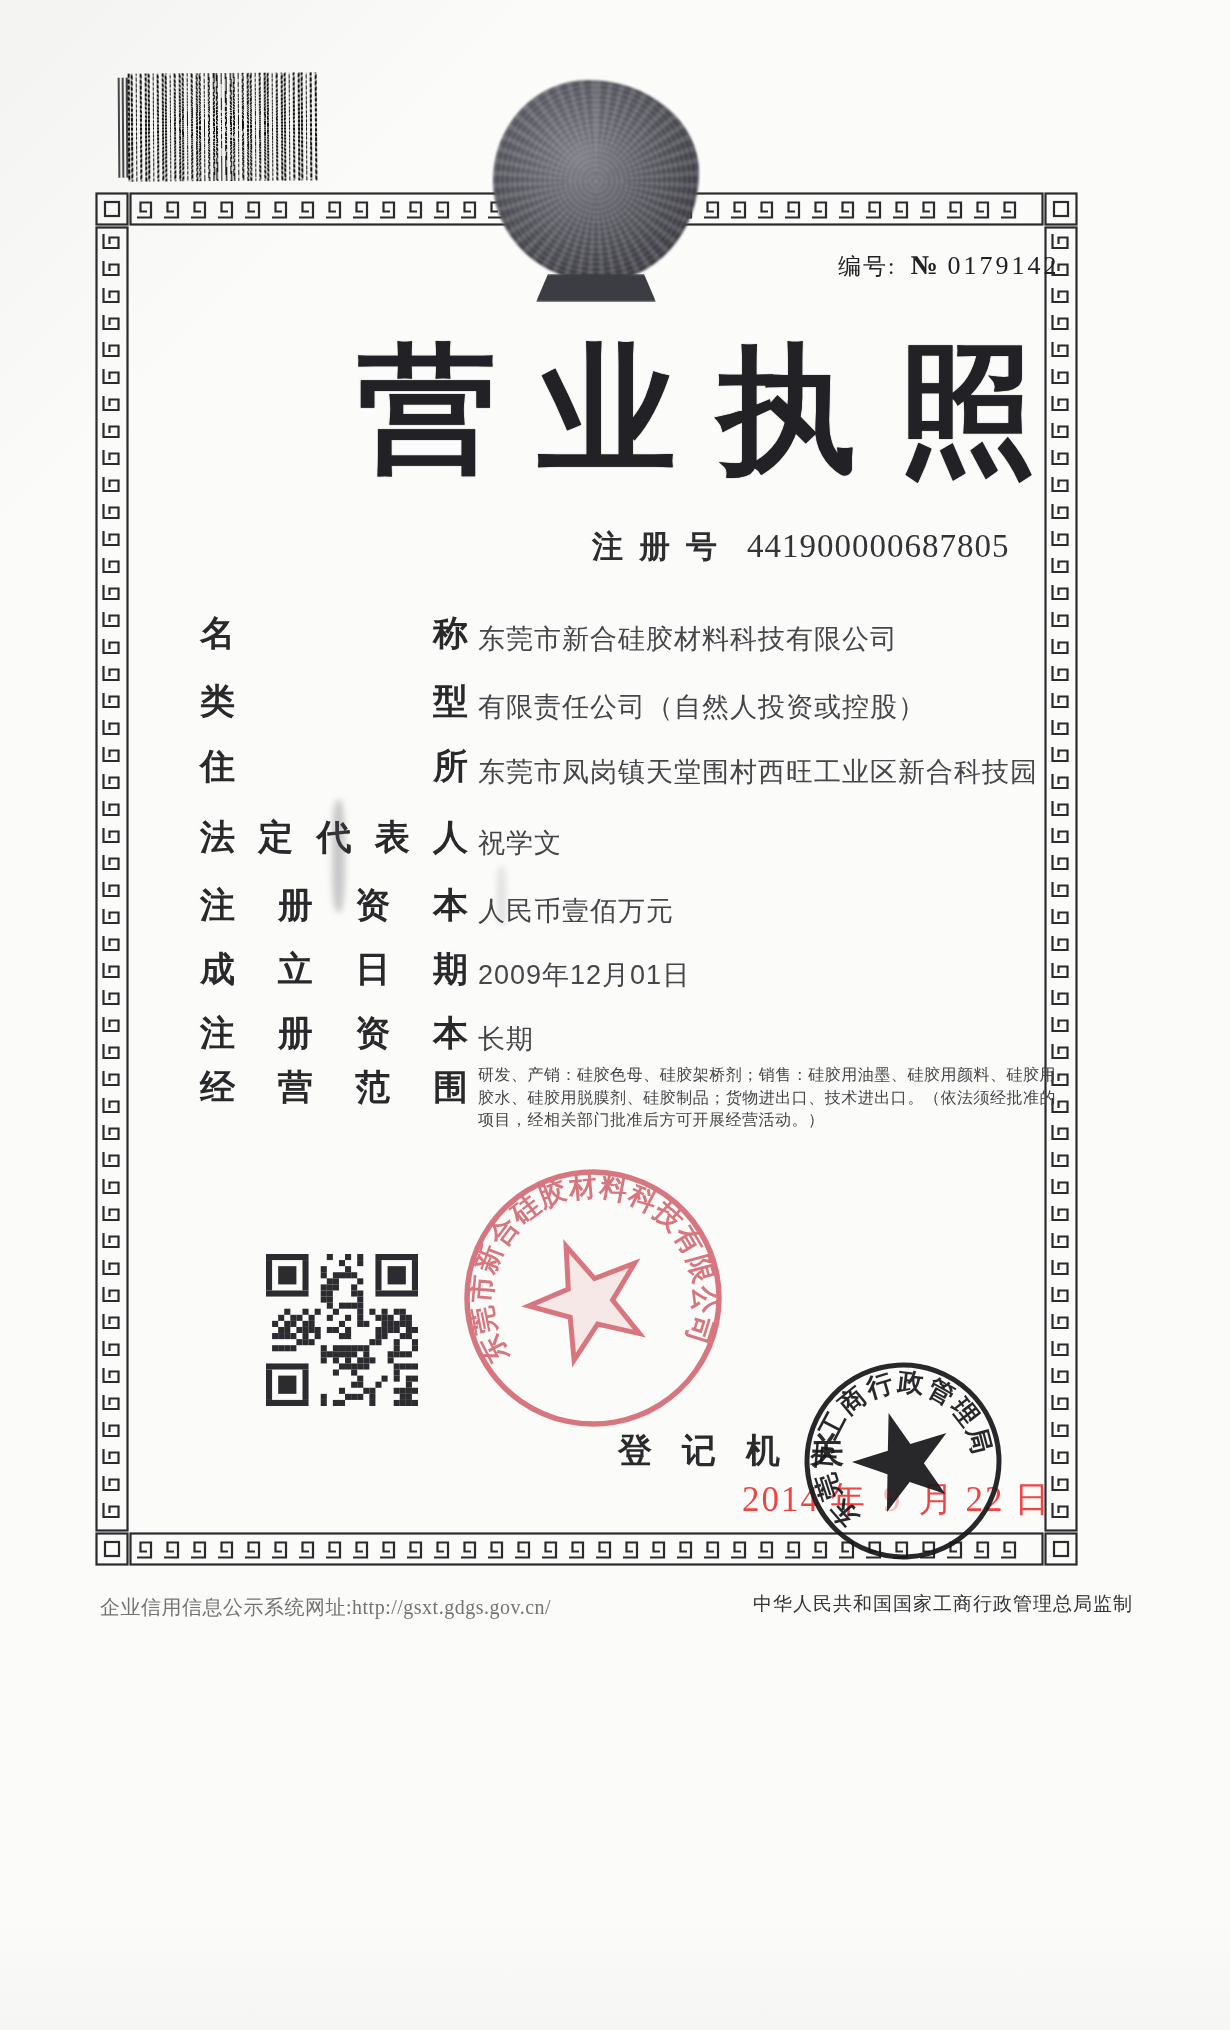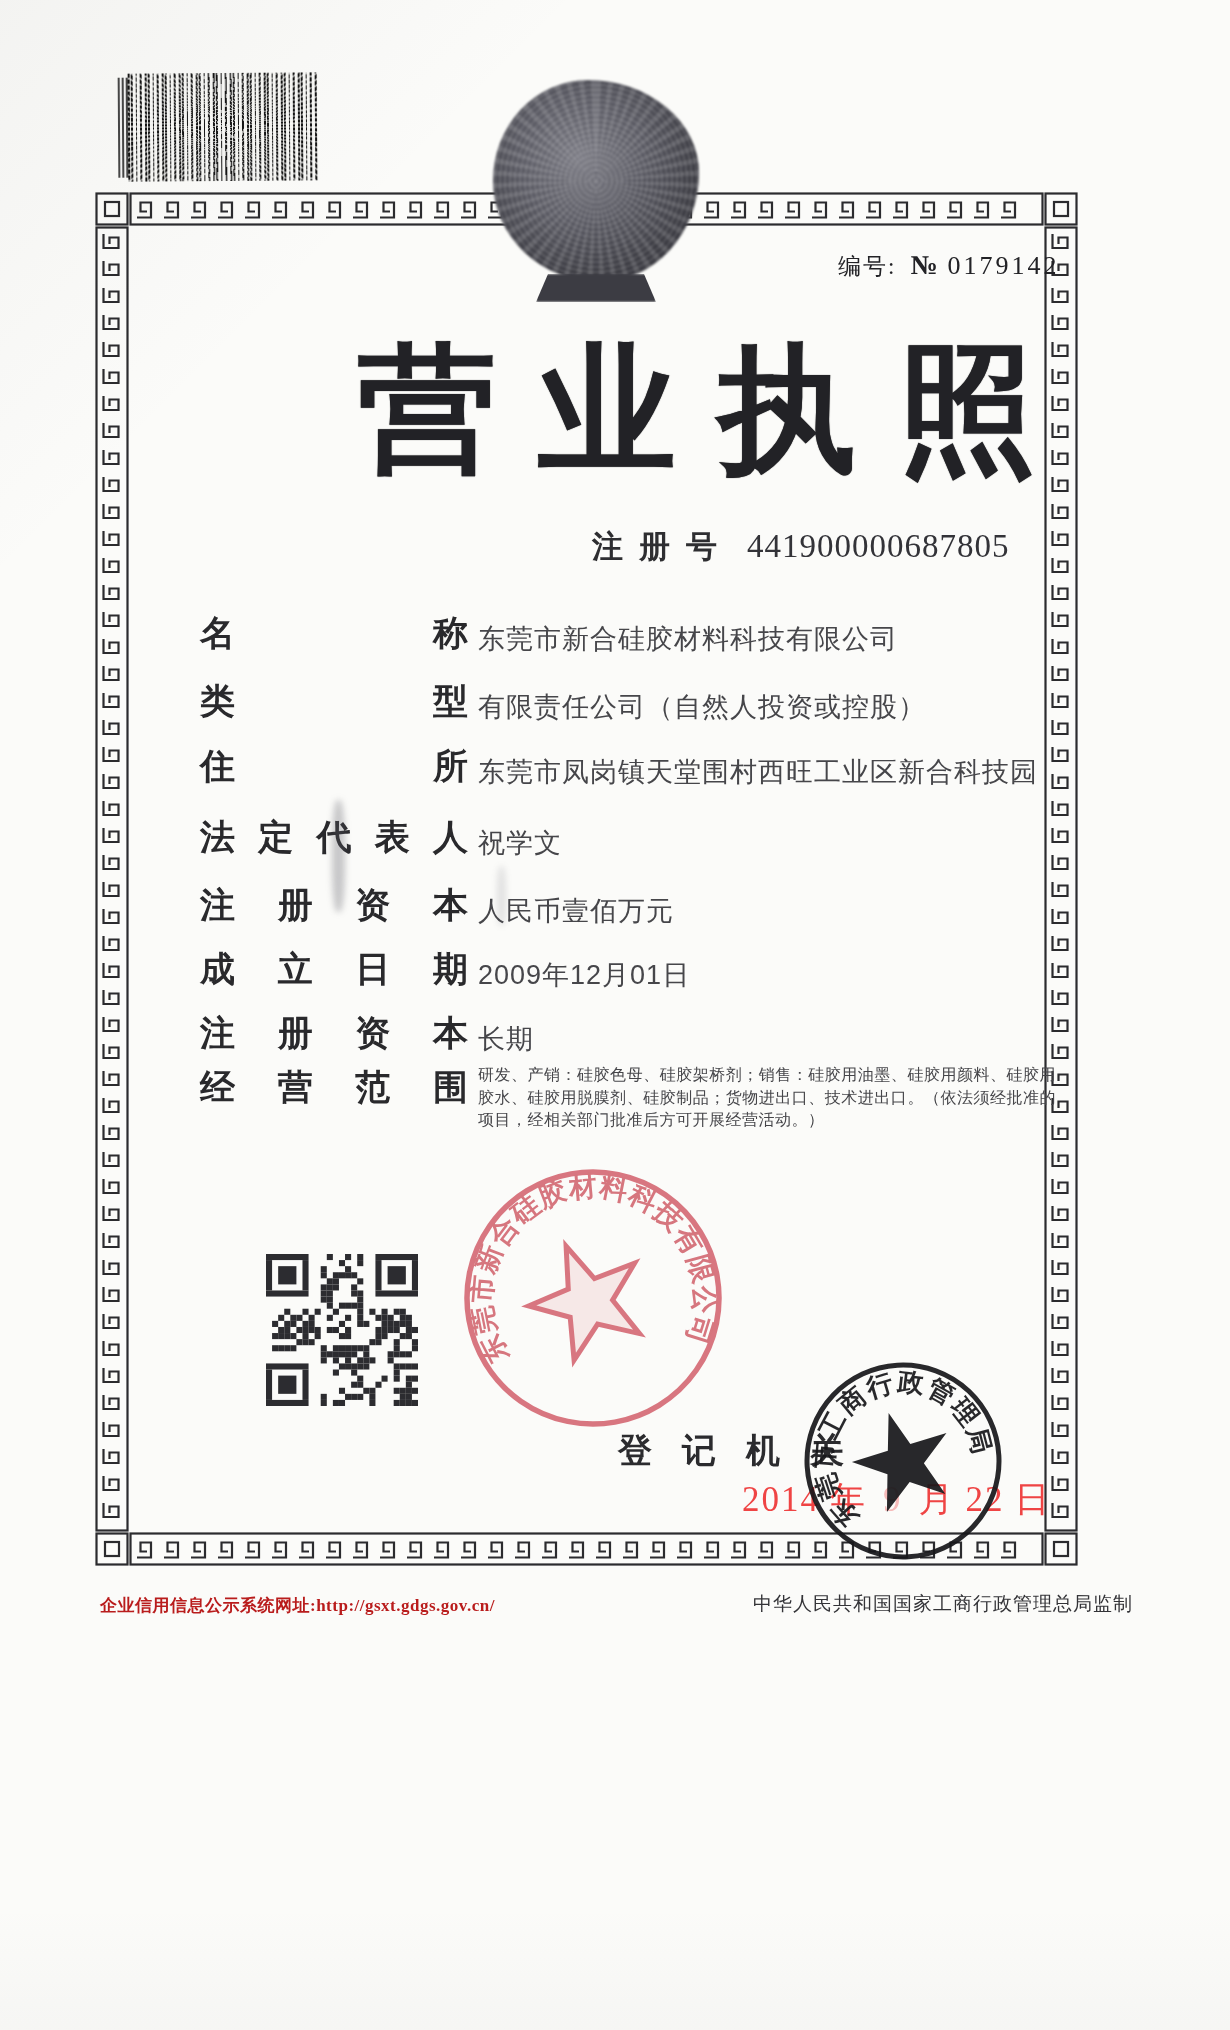--- a/index.html
+++ b/index.html
@@ -98,21 +98,21 @@
 
   
   .registrar{left:618px;top:1428px;position:absolute;font-size:34px;font-weight:600;
     letter-spacing:30px;color:#2b2b2e;white-space:nowrap;z-index:4;text-align:center;}
   .datetext{left:742px;top:1476px;position:absolute;font-size:35px;color:#ef4444;
     white-space:nowrap;z-index:4;letter-spacing:2px;}
   .datetext .m{opacity:.35;margin:0 6px;}
   .datetext .u{margin:0 10px;}
 
   
-  .foot-l{left:100px;top:1594px;position:absolute;font-size:17px;color:#b91c1c;letter-spacing:.5px;font-weight:bold;}
+  .foot-l{left:100px;top:1594px;position:absolute;font-size:20px;color:#737373;letter-spacing:.5px;}
   .foot-r{right:97px;top:1591px;position:absolute;font-size:19px;color:#333337;letter-spacing:1px;}
 
   
   .smudge{position:absolute;background:rgba(90,90,100,.32);filter:blur(3px);border-radius:40%;}
 </style>
 </head>
 <body>
 
 <div class="barcode"></div>
 

